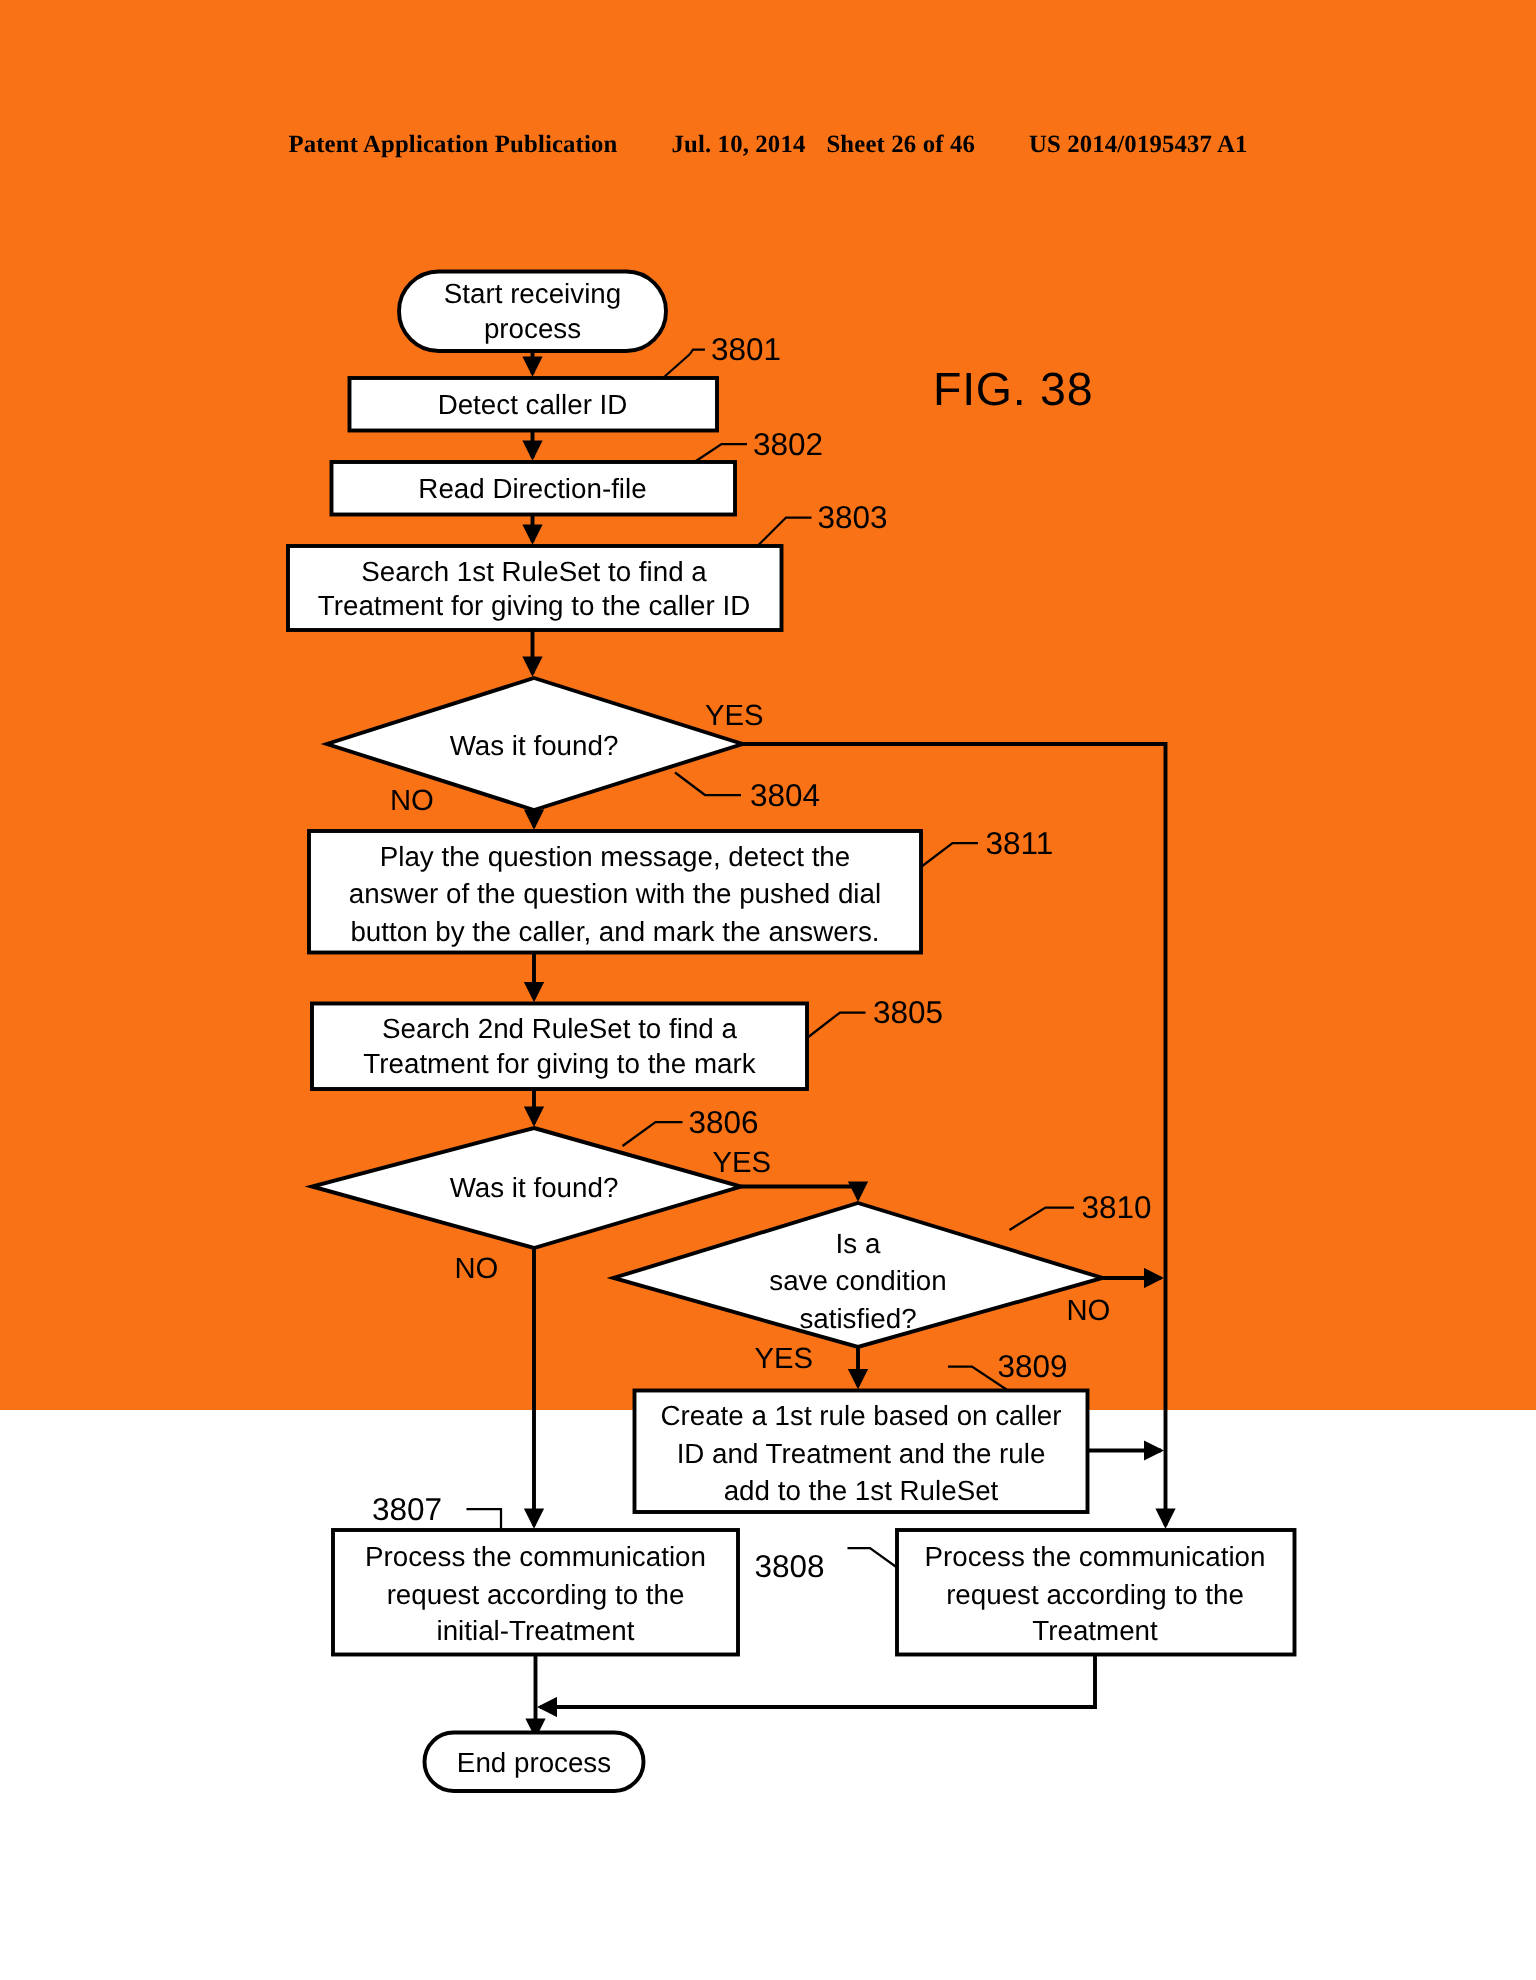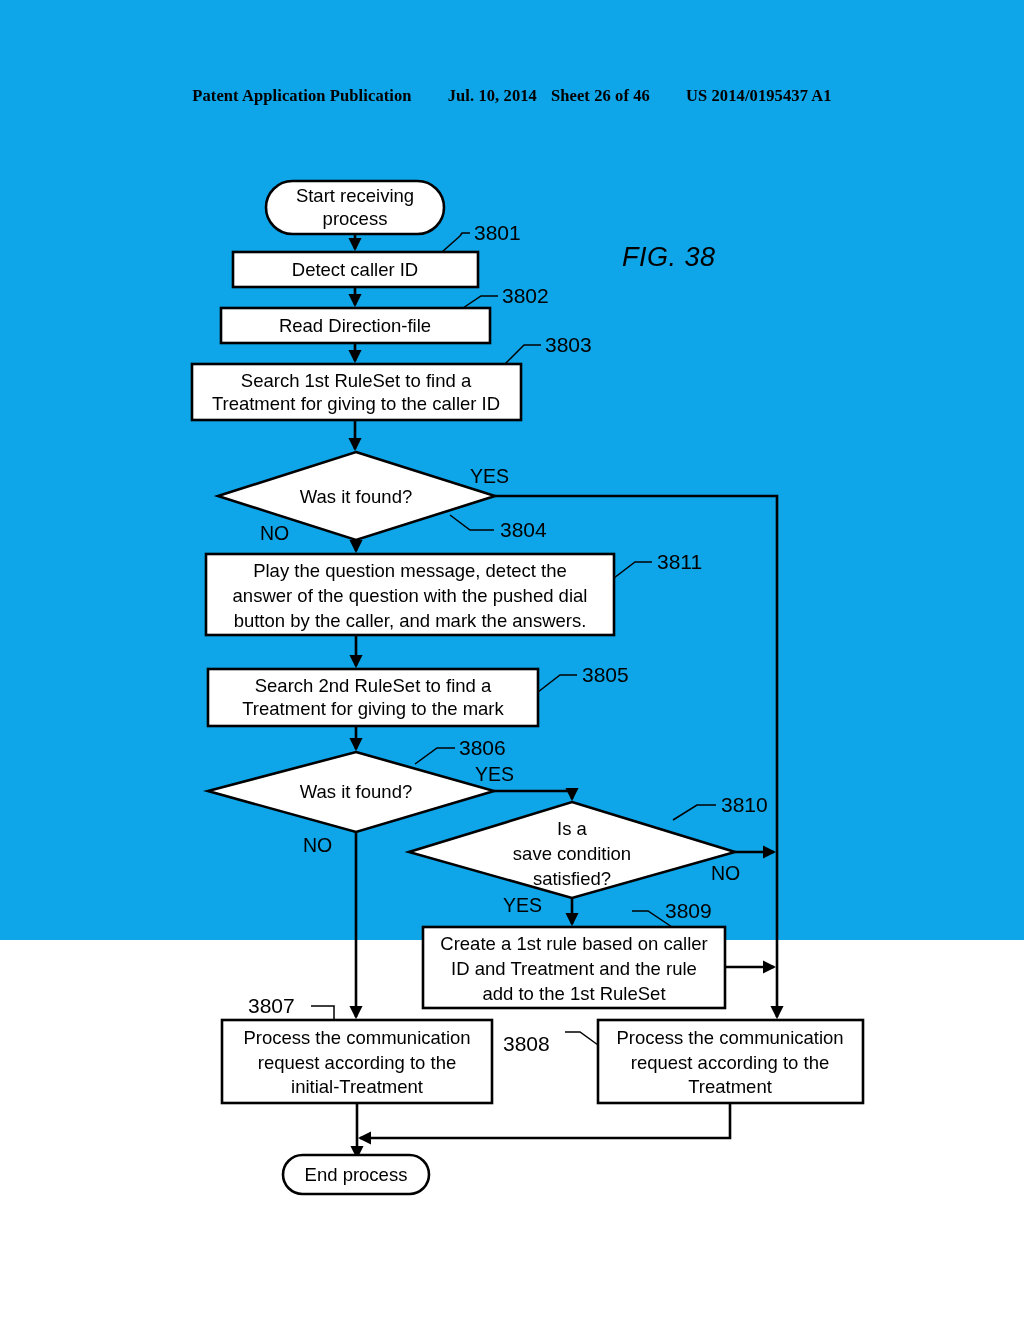--- a/index.html
+++ b/index.html
@@ -12,21 +12,21 @@
     height: 1320px;
     font-family: "Liberation Sans", sans-serif;
     color: #000000;
     overflow: hidden;
     position: relative;
   }
   #page {
     position: relative;
     width: 1024px;
     height: 940px;
-    background: #0ea5e9;
+    background: #f97316;
   }
 
   
   .hdr {
     position: absolute;
     top: 86px;
     left: 0;
     width: 1024px;
     text-align: center;
     font-family: "Liberation Serif", serif;
@@ -38,24 +38,23 @@
   .hdr span { display: inline-block; vertical-align: baseline; }
   .hdr .g1 { margin-right: 36px; }
   .hdr .g2 { margin-right: 14px; }
   .hdr .g3 { margin-right: 36px; }
 
   
   .figlabel {
     position: absolute;
     left: 622px;
     top: 242px;
-    font-size: 27px;
+    font-size: 31px;
     letter-spacing: 0.5px;
     white-space: nowrap;
-    font-style: italic;
   }
 
   
   #flow {
     position: absolute;
     left: 0;
     top: 0;
   }
   .nodetext {
     font-family: "Liberation Sans", sans-serif;

